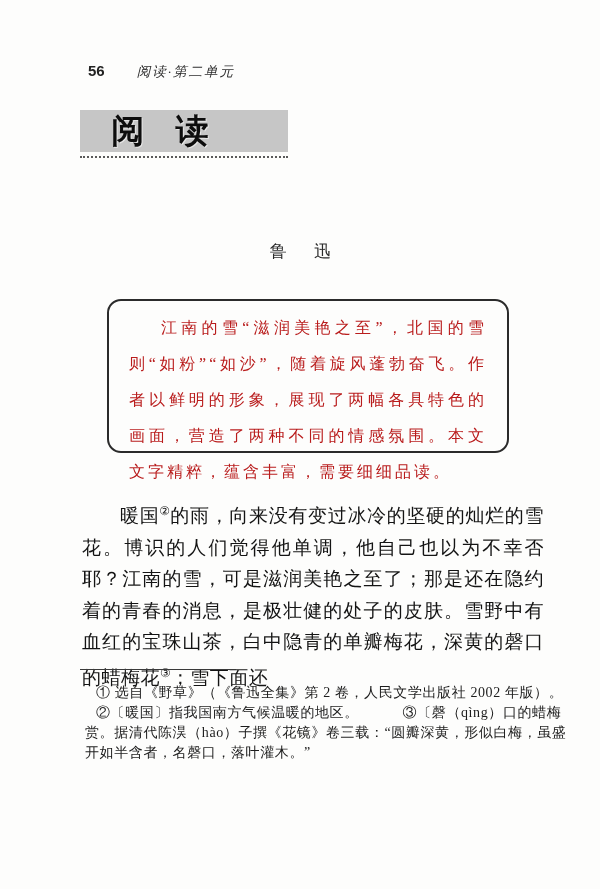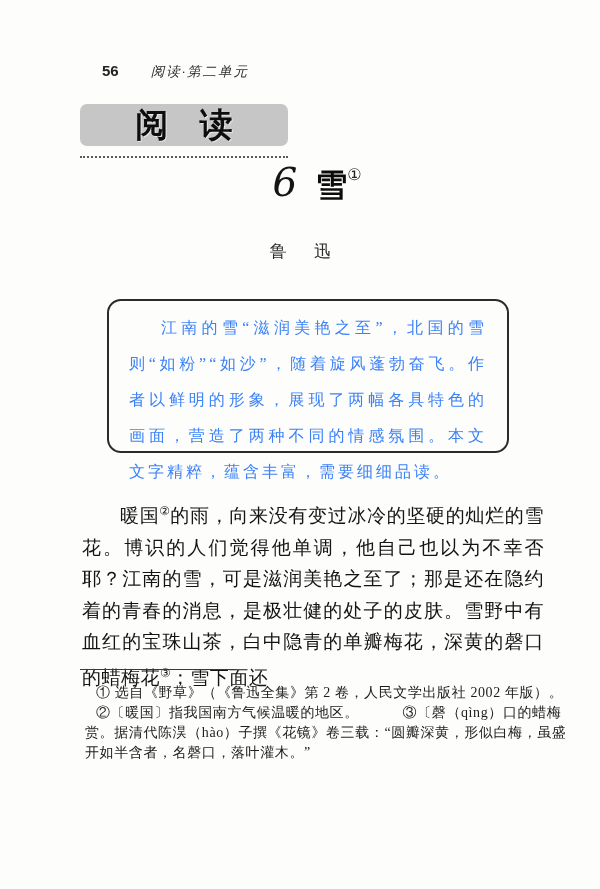--- a/index.html
+++ b/index.html
@@ -2,27 +2,27 @@
 <html><head>
 <meta charset="utf-8">
 <style>
   html,body{margin:0;padding:0;background:#e9e9e9;}
   .page{
     position:relative;width:600px;height:889px;margin:0 auto;
     background:#fdfdfc;overflow:hidden;
     font-family:"Liberation Serif","DejaVu Serif",serif;color:#1e1e1e;
   }
   
-  .running-head{position:absolute;top:62px;left:102px;width:430px;white-space:nowrap;}
+  .running-head{position:absolute;top:62px;left:88px;width:430px;white-space:nowrap;}
   .pagenum{font-family:"Liberation Sans","DejaVu Sans",sans-serif;font-weight:bold;font-size:15px;color:#222;}
   .section{font-style:italic;font-size:13.5px;letter-spacing:2px;color:#2c2c2c;margin-left:28px;}
   
   .banner{
-    position:absolute;top:104px;left:80px;width:208px;height:42px;
-    background:#c6c6c6;display:flex;align-items:center;justify-content:center;border-radius:7px;
+    position:absolute;top:110px;left:80px;width:208px;height:42px;
+    background:#c6c6c6;display:flex;align-items:center;
   }
   .banner-text{
     font-family:"Liberation Sans","DejaVu Sans",sans-serif;font-weight:900;
     font-size:33px;color:#0d0d0d;letter-spacing:0.95em;text-indent:0.95em;
     text-shadow:1px 1px 0 rgba(255,255,255,0.55);white-space:nowrap;
   }
   .banner-dots{
     position:absolute;top:156px;left:80px;width:208px;height:0;
     border-top:2px dotted #5a5a5a;
   }
@@ -34,21 +34,21 @@
   
   .author{position:absolute;top:240px;left:0;right:0;text-align:center;padding-left:28px;
     font-size:17px;letter-spacing:1.6em;color:#2a2a2a;white-space:nowrap;}
   
   .summary-box{
     position:absolute;top:299px;left:107px;width:402px;height:154px;box-sizing:border-box;
     border:2px solid #2b2b2b;border-radius:14px;padding:9px 20px 0 20px;background:#fdfdfc;
   }
   .summary-text{
     margin:0;font-size:16px;line-height:36px;letter-spacing:3px;
-    text-indent:2em;text-align:justify;color:#3b82f6;
+    text-indent:2em;text-align:justify;color:#b91c1c;
   }
   
   .body-text{
     position:absolute;top:492px;left:78px;width:462px;margin:4px;
     font-size:19px;line-height:31.5px;letter-spacing:0.5px;
     text-indent:2em;text-align:justify;color:#141414;
   }
   .body-text sup{font-size:12px;vertical-align:7px;letter-spacing:0;}
   
   .fn-rule{position:absolute;top:669px;left:80px;width:156px;height:0;border-top:1.5px solid #3a3a3a;}
@@ -64,21 +64,20 @@
   <div class="running-head">
     <span class="pagenum">56</span>
     <span class="section">阅读·第二单元</span>
   </div>
 
   <div class="banner">
     <span class="banner-text">阅读</span>
   </div>
   <div class="banner-dots"></div>
 
-  <div class="lesson-title"><span class="lesson-num">6</span><span class="lesson-char">雪</span><sup class="lesson-sup">①</sup></div>
 
   <div class="author">鲁迅</div>
 
   <div class="summary-box">
     <p class="summary-text">江南的雪“滋润美艳之至”，北国的雪则“如粉”“如沙”，随着旋风蓬勃奋飞。作者以鲜明的形象，展现了两幅各具特色的画面，营造了两种不同的情感氛围。本文文字精粹，蕴含丰富，需要细细品读。</p>
   </div>
 
   <p class="body-text"><span>暖国</span><sup>②</sup><span>的雨，向来没有变过冰冷的坚硬的灿烂的雪花。博识的人们觉得他单调，他自己也以为不幸否耶？江南的雪，可是滋润美艳之至了；那是还在隐约着的青春的消息，是极壮健的处子的皮肤。雪野中有血红的宝珠山茶，白中隐青的单瓣梅花，深黄的磬口的蜡梅花</span><sup>③</sup><span>；雪下面还</span></p>
 
   <div class="fn-rule"></div>

